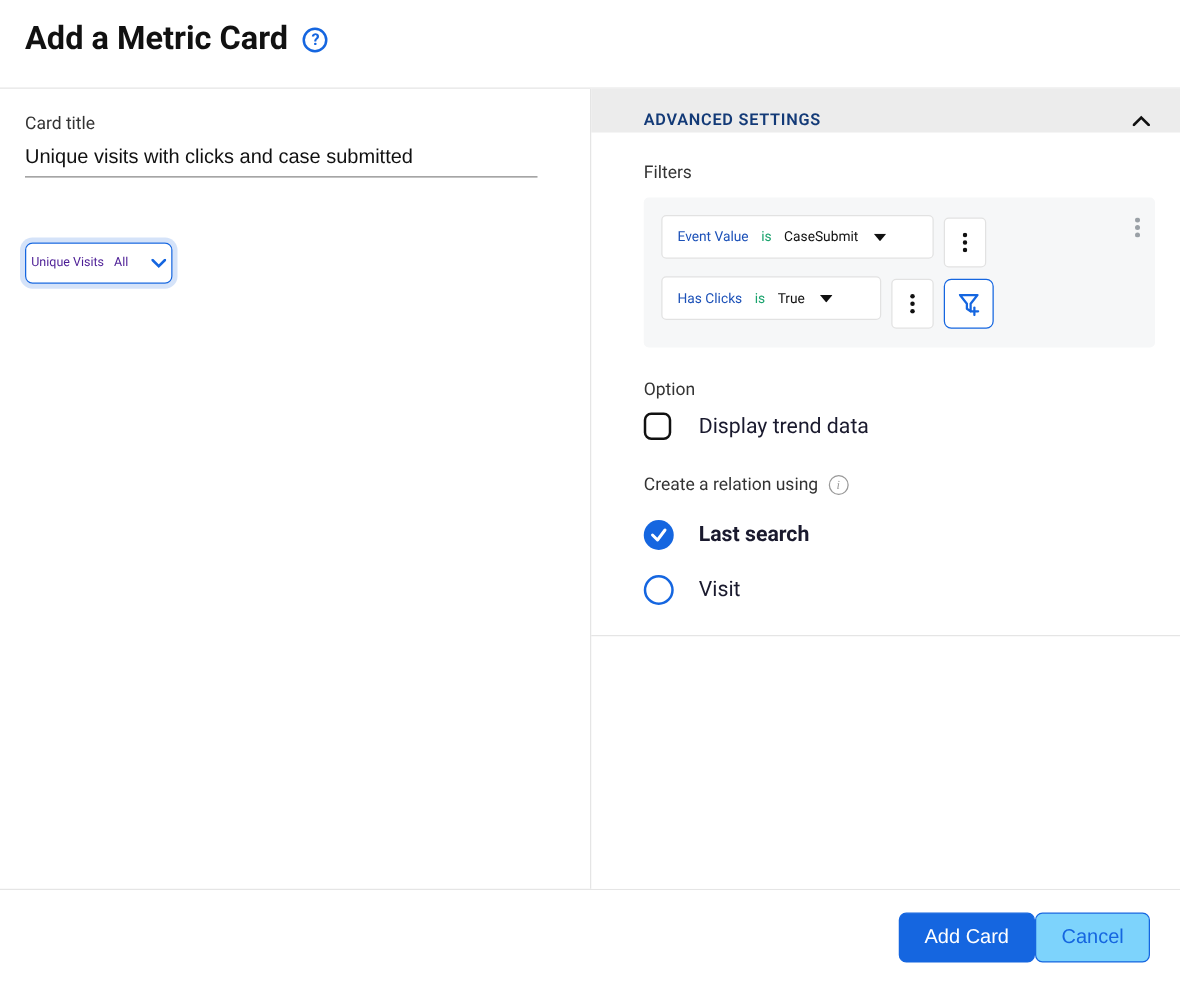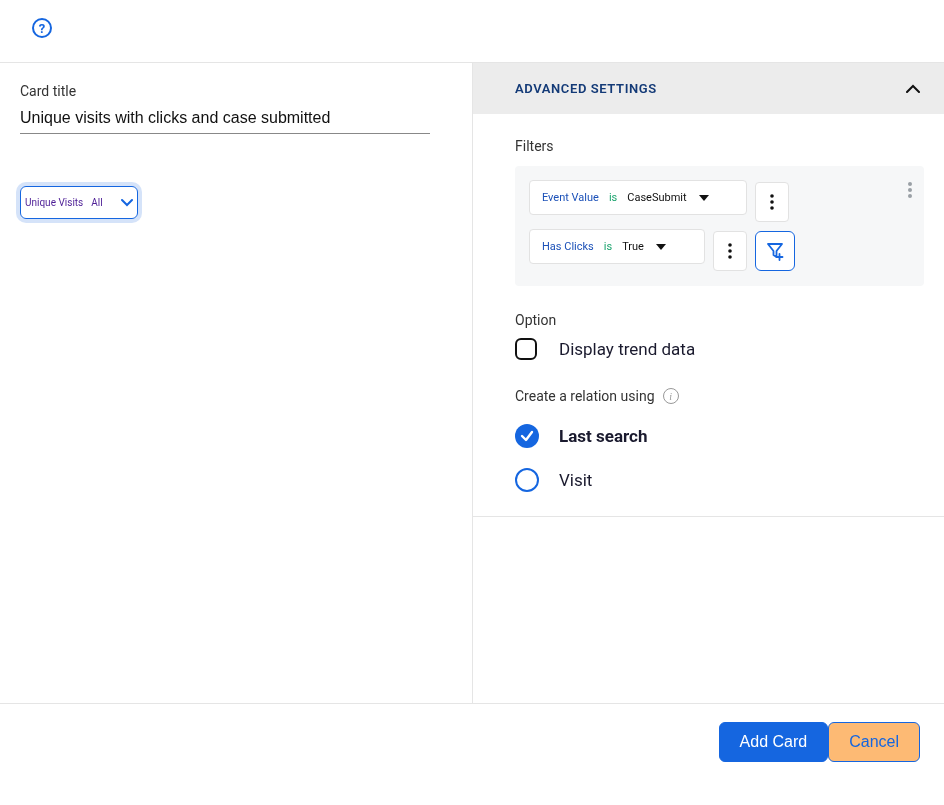--- a/index.html
+++ b/index.html
@@ -75,21 +75,21 @@
     color: #4c1d95;
     font-size: 10px;
     box-shadow: 0 0 0 4px rgba(21,102,224,0.18);
     cursor: pointer;
   }
   .metric-pill .chev {
     margin-left: 18px;
   }
   .adv-header {
     background: #ececec;
-    padding: 18px 24px 18px 42px;
+    padding: 18px 24px 2px 42px;
     display: flex;
     align-items: center;
     justify-content: space-between;
     cursor: pointer;
   }
   .adv-header-title {
     color: #133a77;
     font-size: 13px;
     letter-spacing: 0.6px;
     font-weight: 600;
@@ -227,30 +227,31 @@
     padding: 10px 20px;
     border-radius: 6px;
     cursor: pointer;
   }
   .btn-primary {
     background: #1566e0;
     color: #fff;
     border: 1px solid #1566e0;
   }
   .btn-secondary {
-    background: #fdba74;
+    background: #7dd3fc;
     color: #1566e0;
     border: 1px solid #1566e0;
   }
   svg { display: block; }
 </style>
 </head>
 <body>
 
 <div class="header">
+  <h1>Add a Metric Card</h1>
   <span class="help-icon">?</span>
 </div>
 
 <div class="content">
 
   <div class="left-panel">
     <label class="field-label">Card title</label>
     <input class="title-input" type="text" value="Unique visits with clicks and case submitted" style="">
 
     <div class="metric-section">

